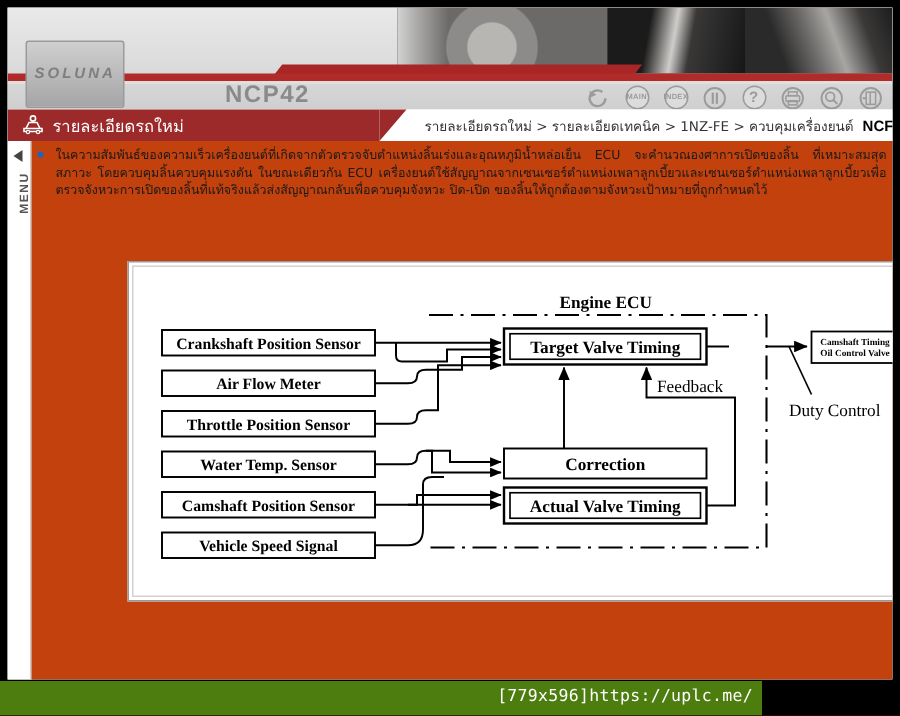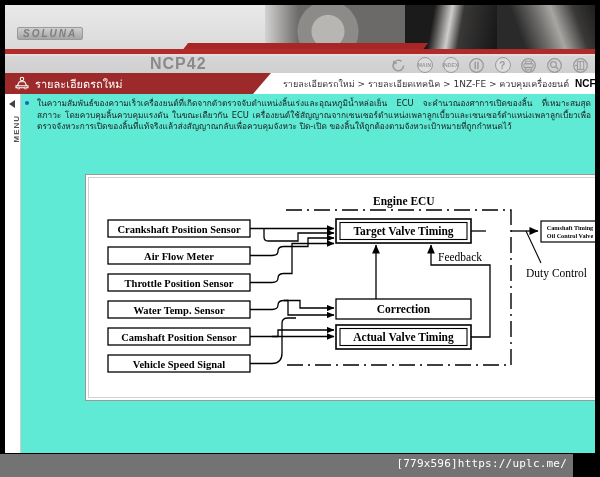--- a/index.html
+++ b/index.html
@@ -39,21 +39,21 @@
   #redcurve{position:absolute;left:180px;top:38px;width:240px;height:8px;background:#a82626;
       transform:skewX(-38deg);}
 
   
   #toyota{position:absolute;left:8px;top:4px;display:flex;align-items:center;gap:4px;}
   #toyota-mark{width:19px;height:14px;}
   #toyota-word{font-size:15px;font-weight:bold;color:#d6222a;letter-spacing:.5px;
       font-family:"Liberation Sans",sans-serif;}
   #soluna{position:absolute;left:12px;top:22px;font-size:10px;font-weight:bold;color:#7e7e7e;
       letter-spacing:2px;background:linear-gradient(180deg,#cfcfcf,#a5a5a5);
-      padding:0px 5px;border-radius:2px;border:1px solid #9a9a9a;font-style:italic;}
+      padding:16px 5px;border-radius:2px;border:1px solid #9a9a9a;font-style:italic;}
   #vios{position:absolute;left:8px;top:28px;font-size:37px;font-weight:bold;font-style:italic;
       letter-spacing:-1px;color:#8f8f8f;font-family:"Liberation Sans",sans-serif;
       text-shadow:1px 1px 0 #f2f2f2, -1px -1px 0 #6f6f6f;}
   #ncp42{position:absolute;left:145px;top:50px;font-size:16px;font-weight:bold;color:#8a8a8a;
       letter-spacing:1px;}
 
   
   #toolbar{position:absolute;right:6px;top:52px;display:flex;align-items:center;gap:9px;height:16px;}
   .ticon{width:17px;height:17px;display:flex;align-items:center;justify-content:center;
       cursor:pointer;}
@@ -77,35 +77,35 @@
   
   #menurail{position:absolute;left:0;top:89px;width:15px;height:361px;background:#ffffff;
       border-right:1px solid #cfcfcf;}
   #menu-tri{position:absolute;left:4px;top:6px;width:0;height:0;
       border-top:4px solid transparent;border-bottom:4px solid transparent;
       border-right:6px solid #444;}
   #menu-text{position:absolute;left:-9px;top:24px;width:40px;font-size:8px;font-weight:bold;
       color:#555;letter-spacing:1px;transform:rotate(-90deg);transform-origin:center;}
 
   
-  #content{position:absolute;left:16px;top:89px;right:0;bottom:0;background:#5eead4;text-decoration:underline;}
+  #content{position:absolute;left:16px;top:89px;right:0;bottom:0;background:#c2410c;text-decoration:underline;}
 
   #para{position:absolute;left:4px;top:4px;width:566px;font-size:8.3px;line-height:11.5px;
       color:#1a1a1a;font-family:"DejaVu Sans",sans-serif;text-align:justify;}
   #bullet{position:absolute;left:4px;top:7px;width:4px;height:4px;border-radius:50%;background:#1a65c0;}
   #para-body{margin-left:12px;}
 
   
   #figure{position:absolute;left:16px;top:80px;width:520px;height:225px;
       border:1px solid #9a9a9a;background:#fff;margin-left:48px;}
   #figure-inner{position:absolute;left:2px;top:2px;right:2px;bottom:2px;border:1px solid #d2d2d2;}
   #svgfig{position:absolute;left:0;top:0;}
 
   
-  #bottombar{position:absolute;left:0;bottom:0;width:573px;height:23px;background:#737373;}
+  #bottombar{position:absolute;left:0;bottom:0;width:508px;height:23px;background:#4d7c0f;}
   #footer-text{position:absolute;right:6px;top:3px;color:#fff;font-size:11px;
       font-family:"DejaVu Sans Mono",monospace;letter-spacing:.2px;}
 </style>
 </head>
 <body>
 
 <div id="screen">
  <div id="page">
 
   <div id="header">

